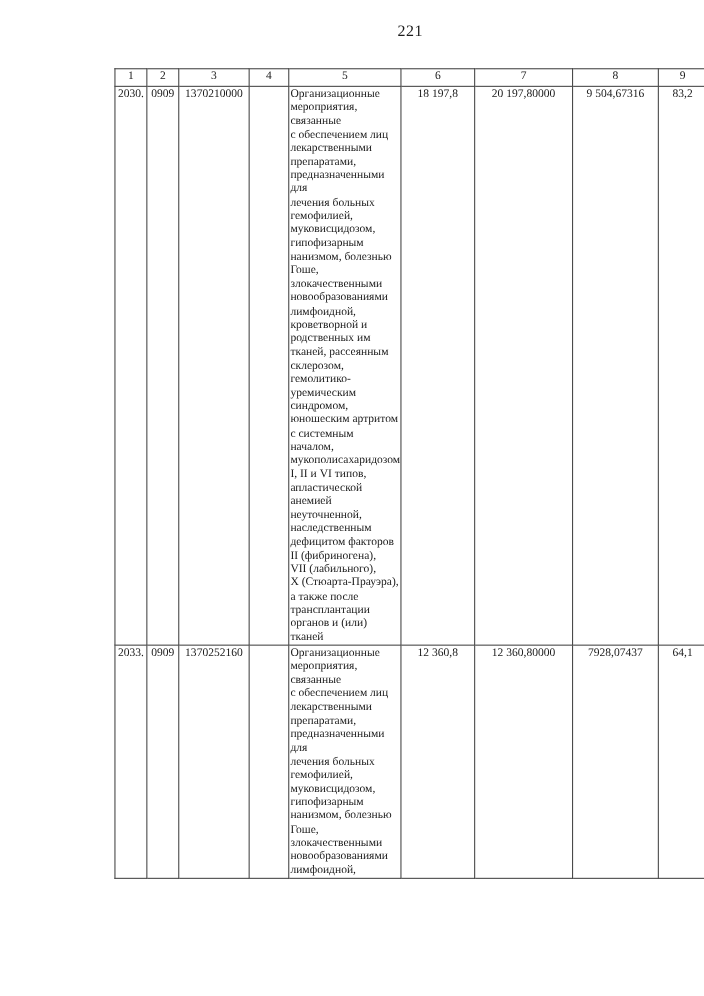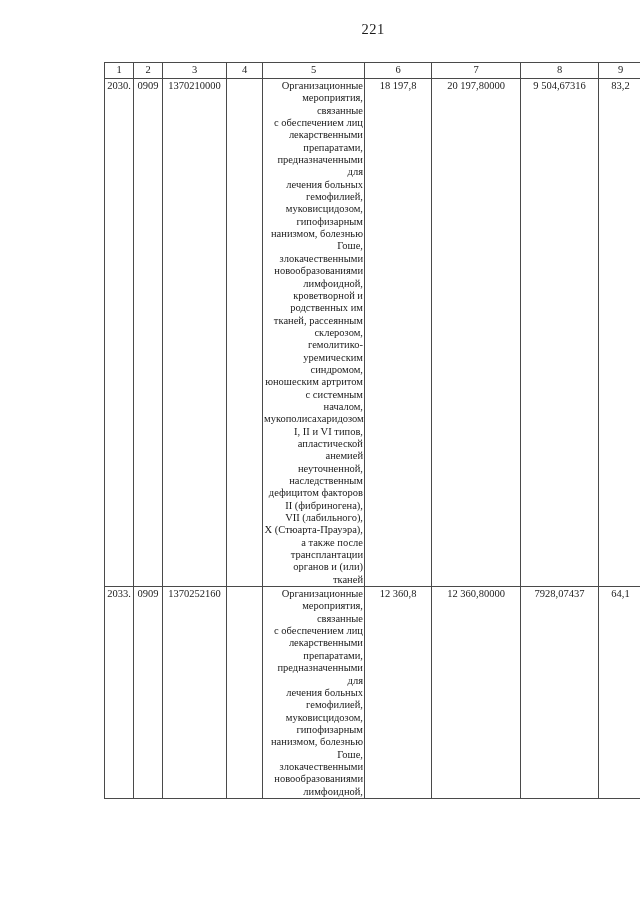--- a/index.html
+++ b/index.html
@@ -44,21 +44,21 @@
     overflow: hidden;
   }
   table.budget tr.hdr th {
     height: 15px;
     text-align: center;
     vertical-align: middle;
     padding: 0;
   }
   td.c-center { text-align: center; font-family: Liberation Serif, serif; }
   td.c-name {
-    text-align: right;
+    text-align: left;
     white-space: pre-line;
     padding-left: 3px;
     padding-right: 2px;
   }
   td.c-num { text-align: center; }
 </style>
 </head>
 <body>
 
 <div class="page">

